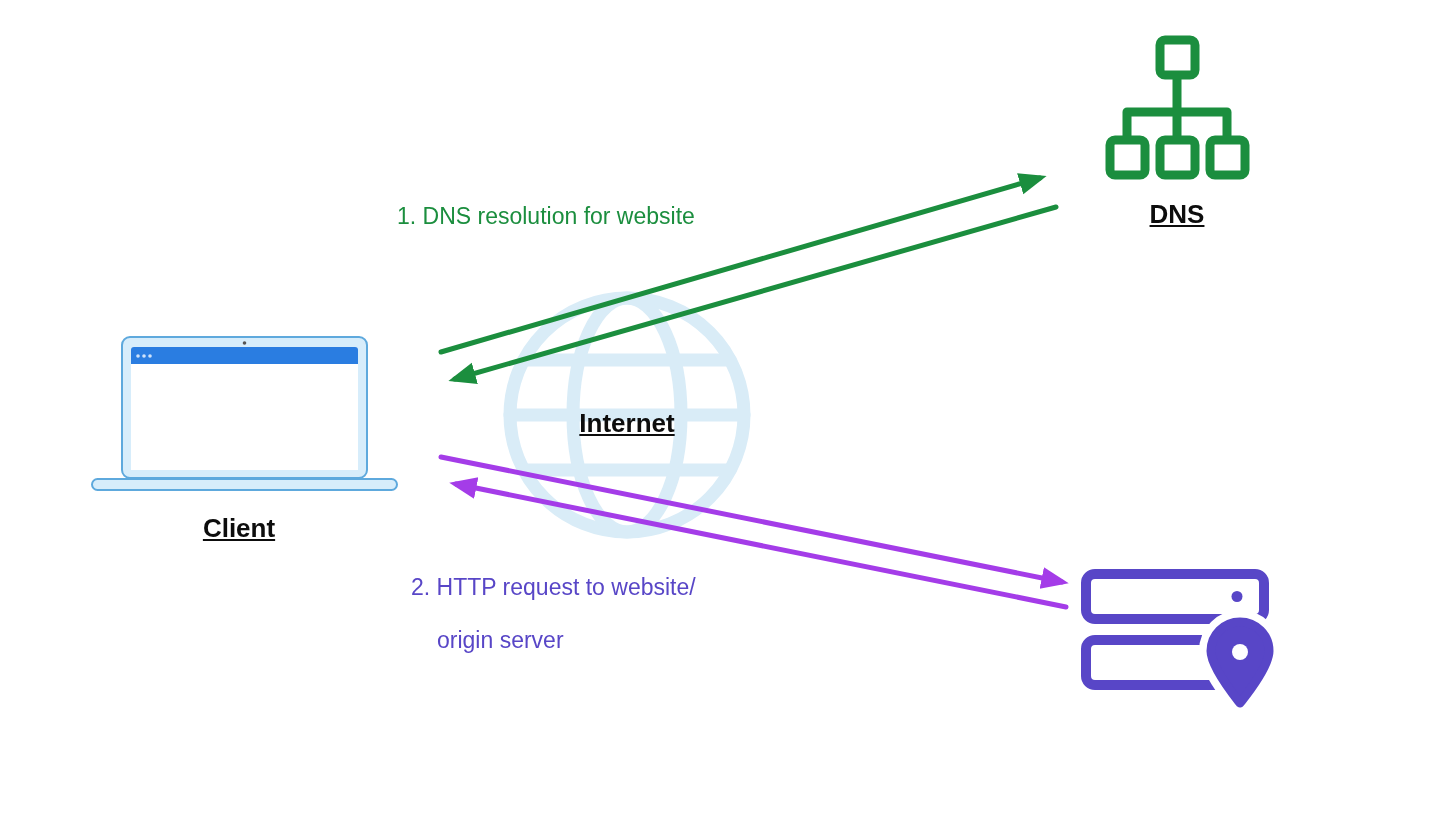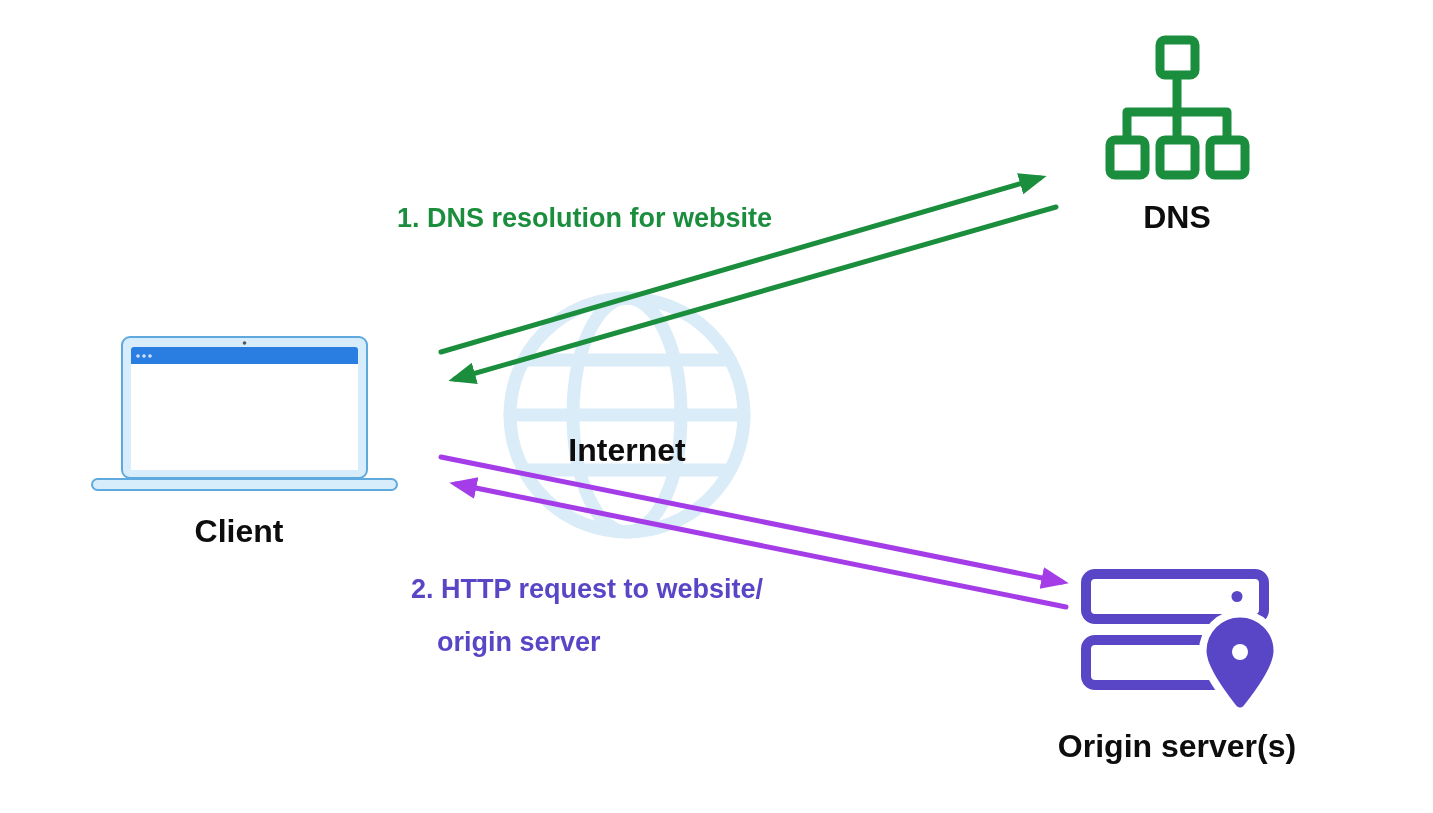--- a/index.html
+++ b/index.html
@@ -18,29 +18,30 @@
     width:1433px;height:813px;
     background:#ffffff;
     font-family:"Liberation Sans", sans-serif;
     overflow:hidden;
     border-radius:14px;
   }
   .diagram-svg{position:absolute;left:0;top:0;width:1433px;height:813px;}
   .node-label{
     position:absolute;
     transform:translateX(-50%);
-    font-size:32px;
+    font-size:26px;
     font-weight:700;
     color:var(--text,#0d0d0d);
     white-space:nowrap;
+    text-decoration:underline;
   }
   .flow-label{
     position:absolute;
-    font-size:27px;
-    font-weight:700;
+    font-size:23px;
+    font-weight:400;
     white-space:nowrap;
   }
   .flow-label.green{color:var(--green,#1b8e3e);}
   .flow-label.indigo{color:var(--indigo,#5846c7);text-align:center;}
 
   
   .arrow{stroke-width:5;stroke-linecap:round;fill:none;}
   .stroke-green{stroke:var(--green,#1b8e3e);}
   .stroke-purple{stroke:var(--purple-arrow,#a43ce8);}
   .fill-green{fill:var(--green,#1b8e3e);}
@@ -119,25 +120,24 @@
       <circle class="fill-indigo" cx="1237" cy="596.5" r="5.5"></circle>
       <rect class="server-box" x="1086" y="640" width="178" height="45" rx="9"></rect>
       <path class="pin-halo" d="M1240 703 C1233 694 1211 667 1211 651 A29 29 0 1 1 1269 651 C1269 667 1247 694 1240 703 Z"></path>
       <path class="pin-body" d="M1240 703 C1233 694 1211 667 1211 651 A29 29 0 1 1 1269 651 C1269 667 1247 694 1240 703 Z"></path>
       <circle class="pin-hole" cx="1240" cy="652" r="8"></circle>
     </g>
   </svg>
 
   <div class="node-label" style="left:239px;top:513px">Client</div>
 
-  <div class="node-label" style="left:627px;top:432px">Internet</div>
+  <div class="node-label" style="left:627px;top:408px">Internet</div>
 
   <div class="node-label" style="left:1177px;top:199px">DNS</div>
 
-  <div class="node-label" style="left:1177px;top:728px">Origin server(s)</div>
 
   <div class="flow-label green" style="left:397px;top:203px">1. DNS resolution for website</div>
 
   <div class="flow-label indigo" style="left:411px;top:574px">2. HTTP request to website/</div>
 
   <div class="flow-label indigo" style="left:437px;top:627px">origin server</div>
 
 </div>
 
 </body></html>

